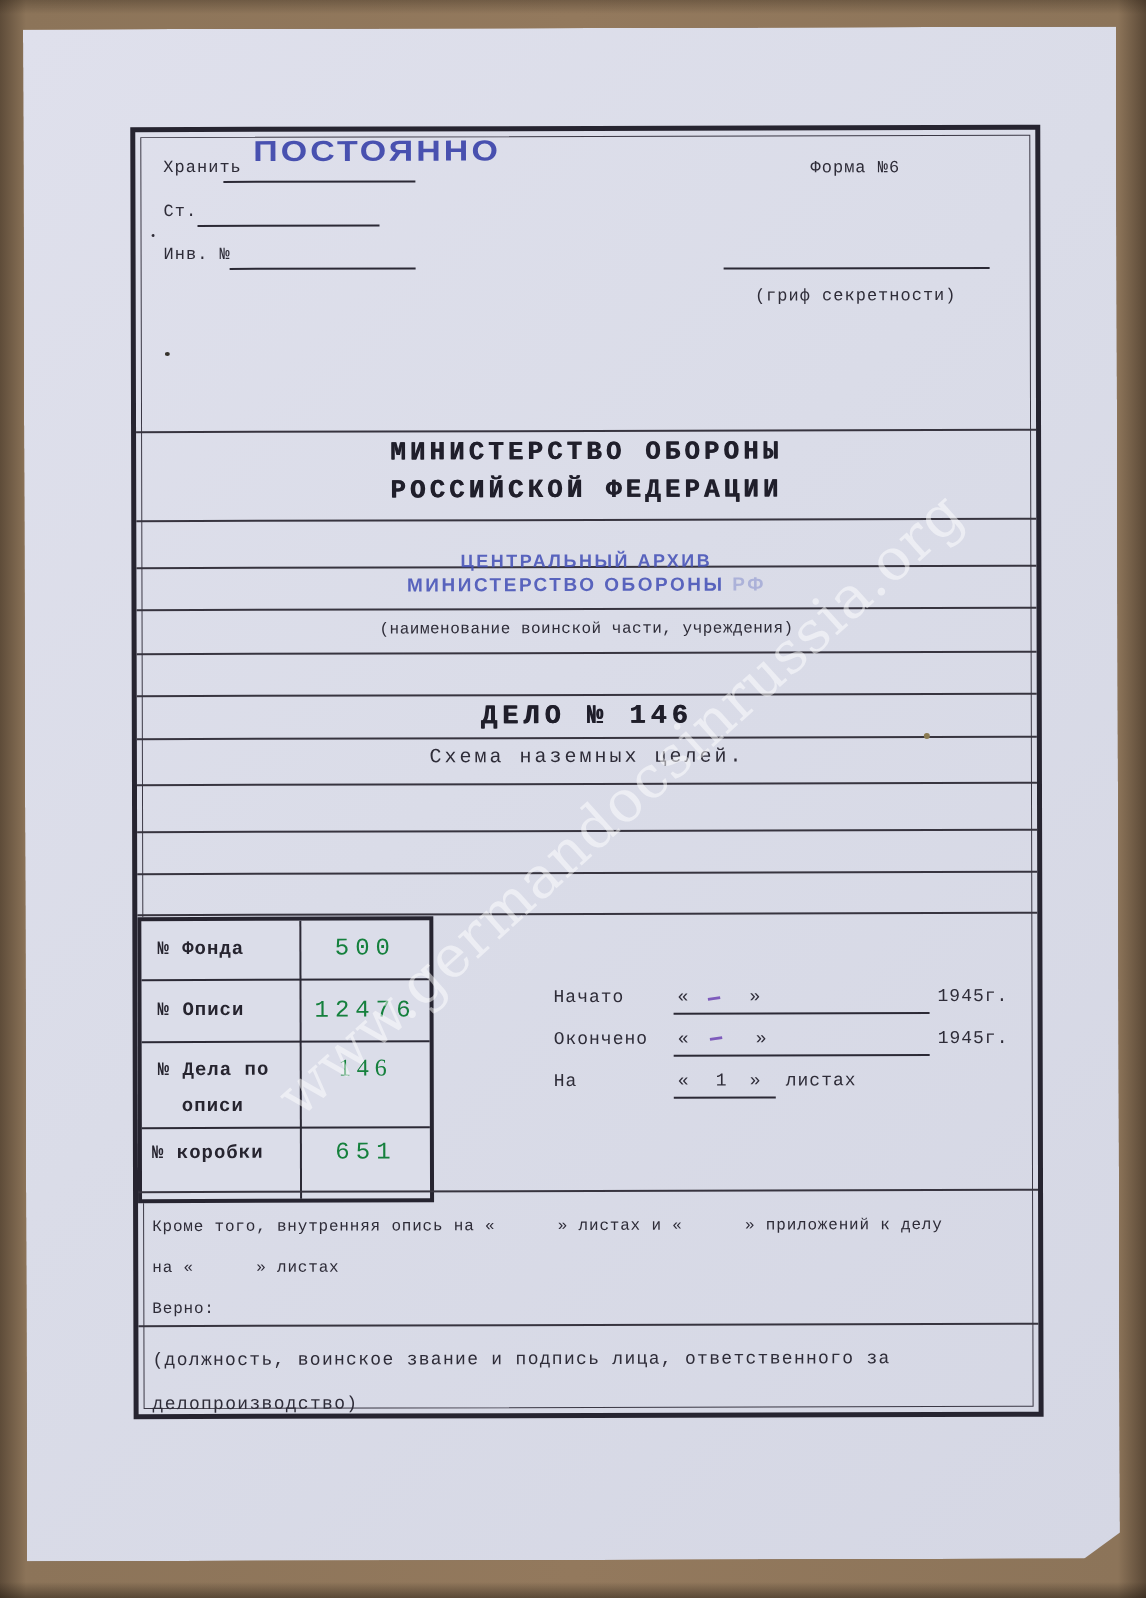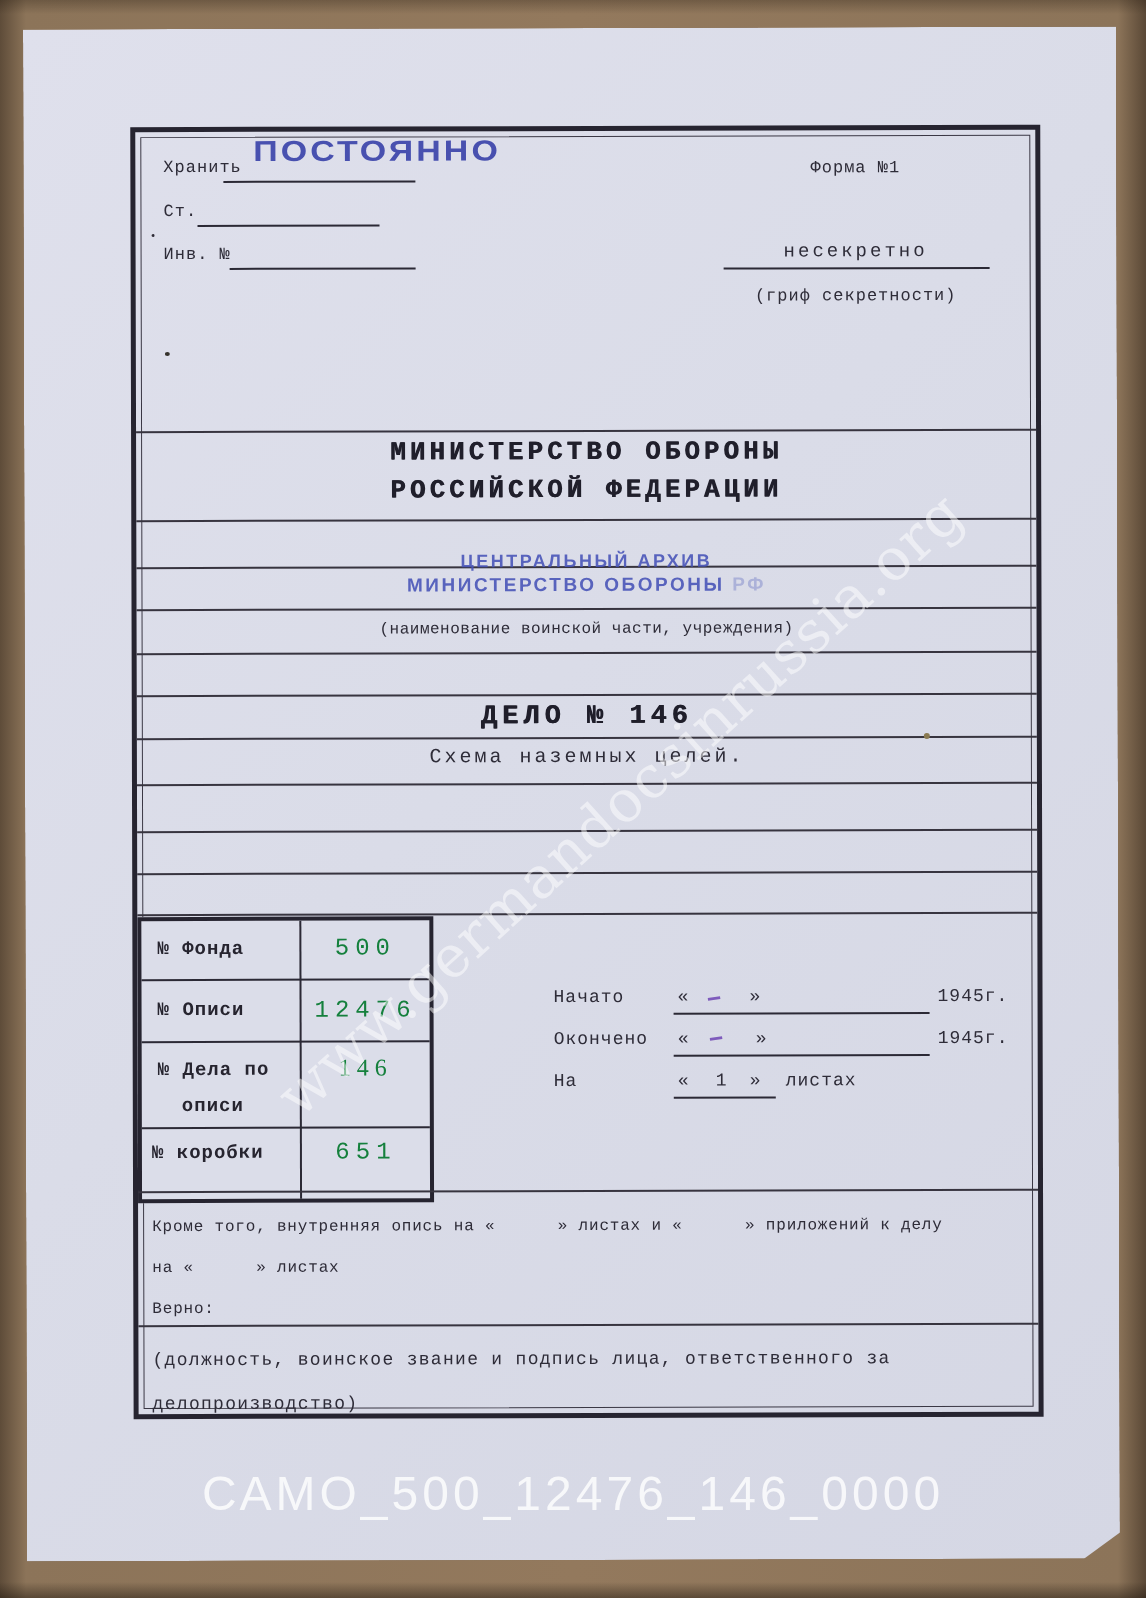--- a/index.html
+++ b/index.html
@@ -77,22 +77,21 @@
       <div class="t small" style="left:28px; top:26px;">Хранить</div>
       <div class="underline" style="left:88px; top:49px; width:192px;"></div>
       <div class="t stamp-blue" style="left:118px; top:0px;">ПОСТОЯННО</div>
 
       <div class="t small" style="left:28px; top:70px;">Ст.</div>
       <div class="underline" style="left:62px; top:93px; width:182px;"></div>
 
       <div class="t small" style="left:28px; top:113px;">Инв. №</div>
       <div class="underline" style="left:94px; top:136px; width:186px;"></div>
 
-      <div class="t small center" style="left:600px; top:28px; width:240px;">Форма №1</div>
-      <div class="t center" style="left:560px; top:110px; width:320px; font-size:19px; letter-spacing:3px;">несекретно</div>
+      <div class="t small center" style="left:600px; top:28px; width:240px;">Форма №6</div>
       <div class="underline" style="left:588px; top:137px; width:266px;"></div>
       <div class="t small center" style="left:560px; top:156px; width:320px;">(гриф секретности)</div>
 
       <div class="rule" style="top:299px;"></div>
       <div class="rule" style="top:388px;"></div>
       <div class="rule" style="top:435px;"></div>
       <div class="rule" style="top:477px;"></div>
       <div class="rule" style="top:521px;"></div>
       <div class="rule" style="top:563px;"></div>
       <div class="rule" style="top:606px;"></div>
@@ -161,14 +160,13 @@
       <div class="t" style="left:14px; top:1218px; font-size:18px; letter-spacing:1.3px;">(должность, воинское звание и подпись лица, ответственного за</div>
       <div class="t" style="left:14px; top:1262px; font-size:18px; letter-spacing:1.3px;">делопроизводство)</div>
     </div>
 
     <div class="speck" style="left:128px; top:205px; width:3px; height:3px; background:#2e2b36;"></div>
     <div class="speck" style="left:141px; top:323px; width:5px; height:4px; background:#35322c;"></div>
     <div class="speck" style="left:899px; top:706px; width:6px; height:6px; background:#8a7a52;"></div>
   </div>
 
   <div class="wm-diag">www.germandocsinrussia.org</div>
-  <div class="wm-bottom">САМО_500_12476_146_0000</div>
 </div>
 
 </body></html>

